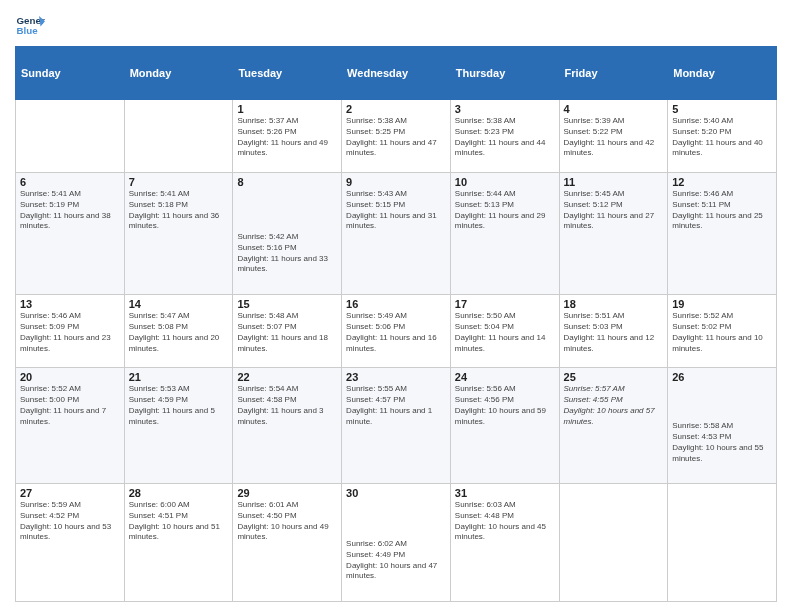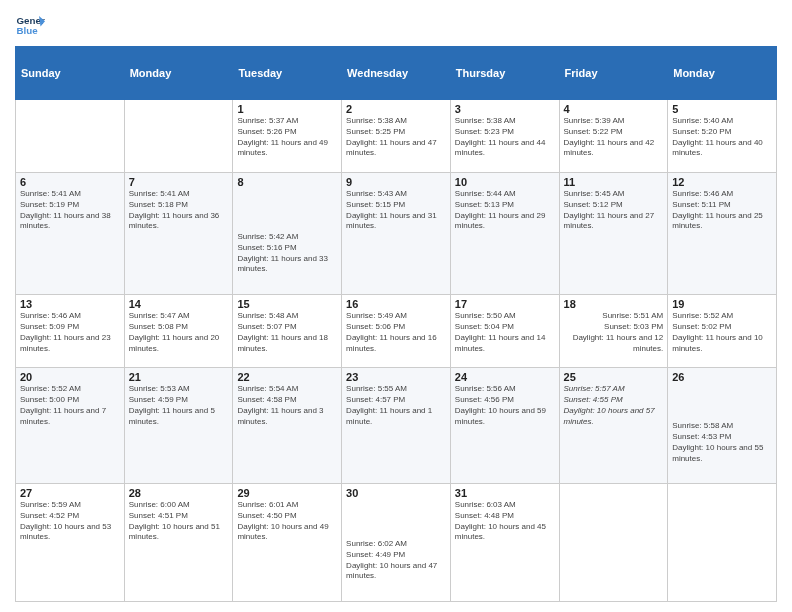--- a/index.html
+++ b/index.html
@@ -224,21 +224,21 @@
 Daylight: 11 hours and 16 minutes.</div>
           </td>
           <td>
             <span class="day-num">17</span>
             <div class="cell-text" style="white-space: pre-line;">Sunrise: 5:50 AM
 Sunset: 5:04 PM
 Daylight: 11 hours and 14 minutes.</div>
           </td>
           <td>
             <span class="day-num">18</span>
-            <div class="cell-text" style="white-space: pre-line; text-align: right;">Sunrise: 5:51 AM
+            <div class="cell-text" style="white-space: pre-line;">Sunrise: 5:51 AM
 Sunset: 5:03 PM
 Daylight: 11 hours and 12 minutes.</div>
           </td>
           <td>
             <span class="day-num">19</span>
             <div class="cell-text" style="white-space: pre-line;">Sunrise: 5:52 AM
 Sunset: 5:02 PM
 Daylight: 11 hours and 10 minutes.</div>
           </td>
         </tr>

